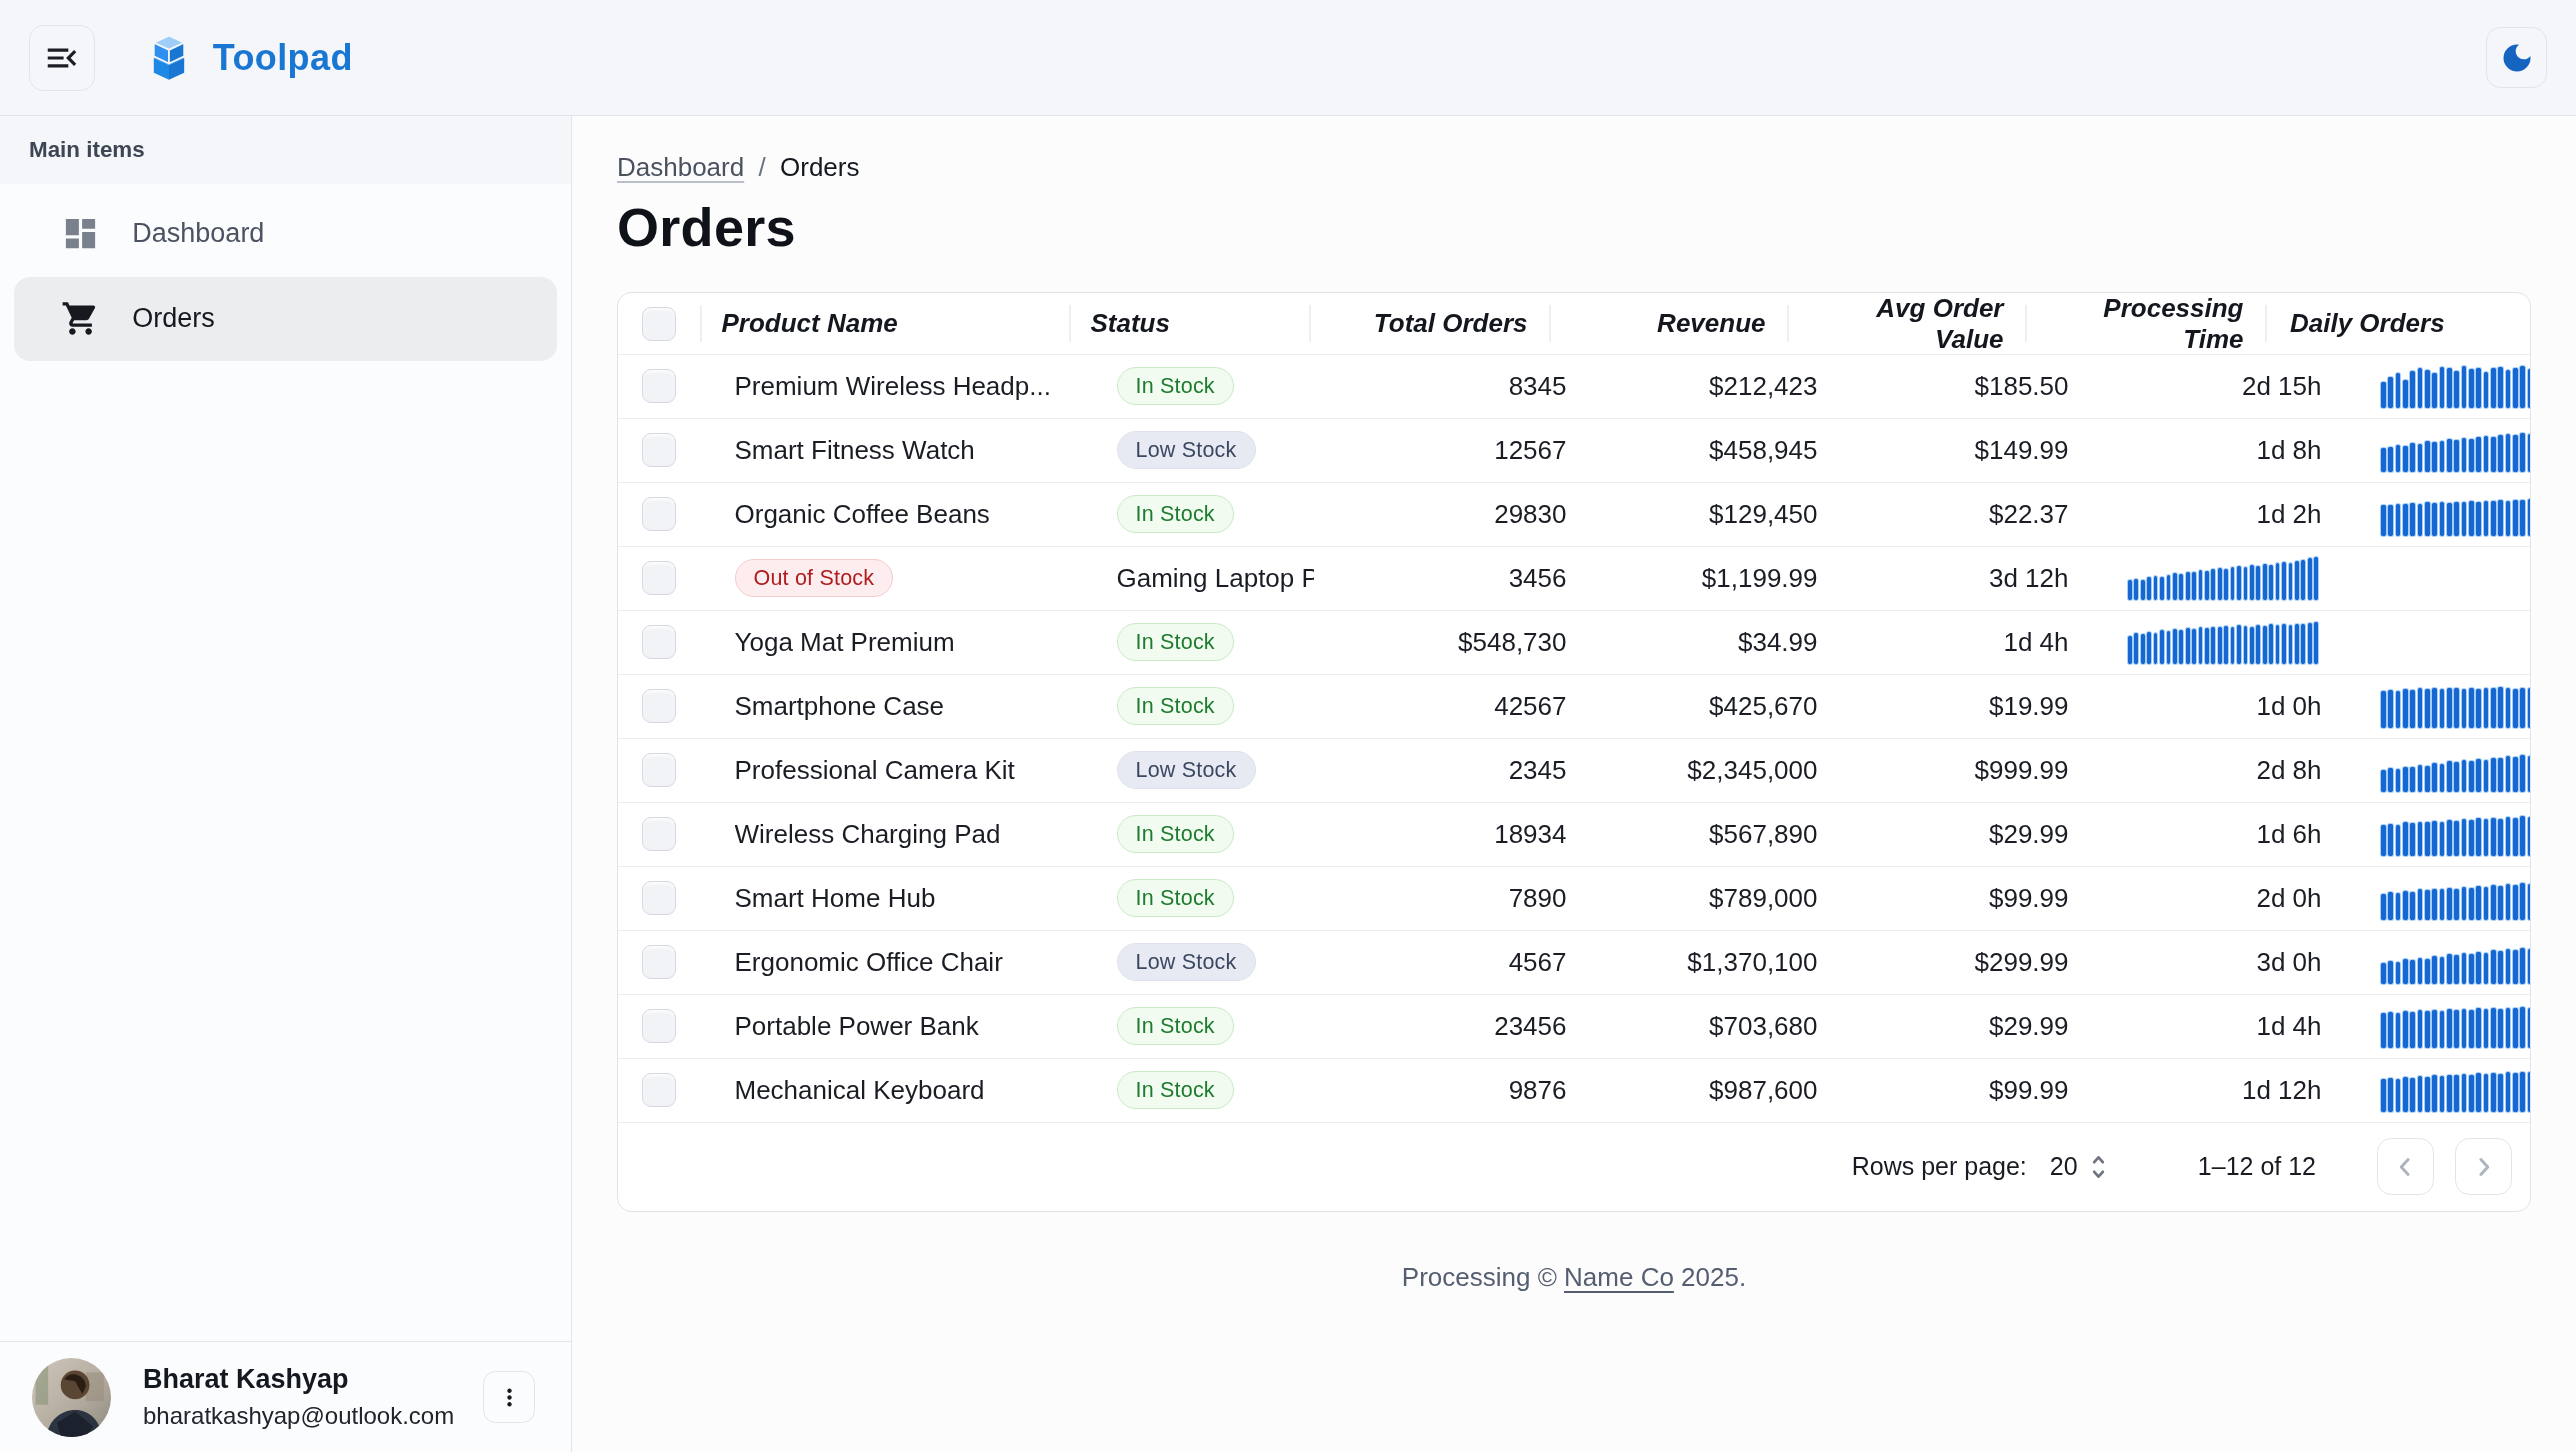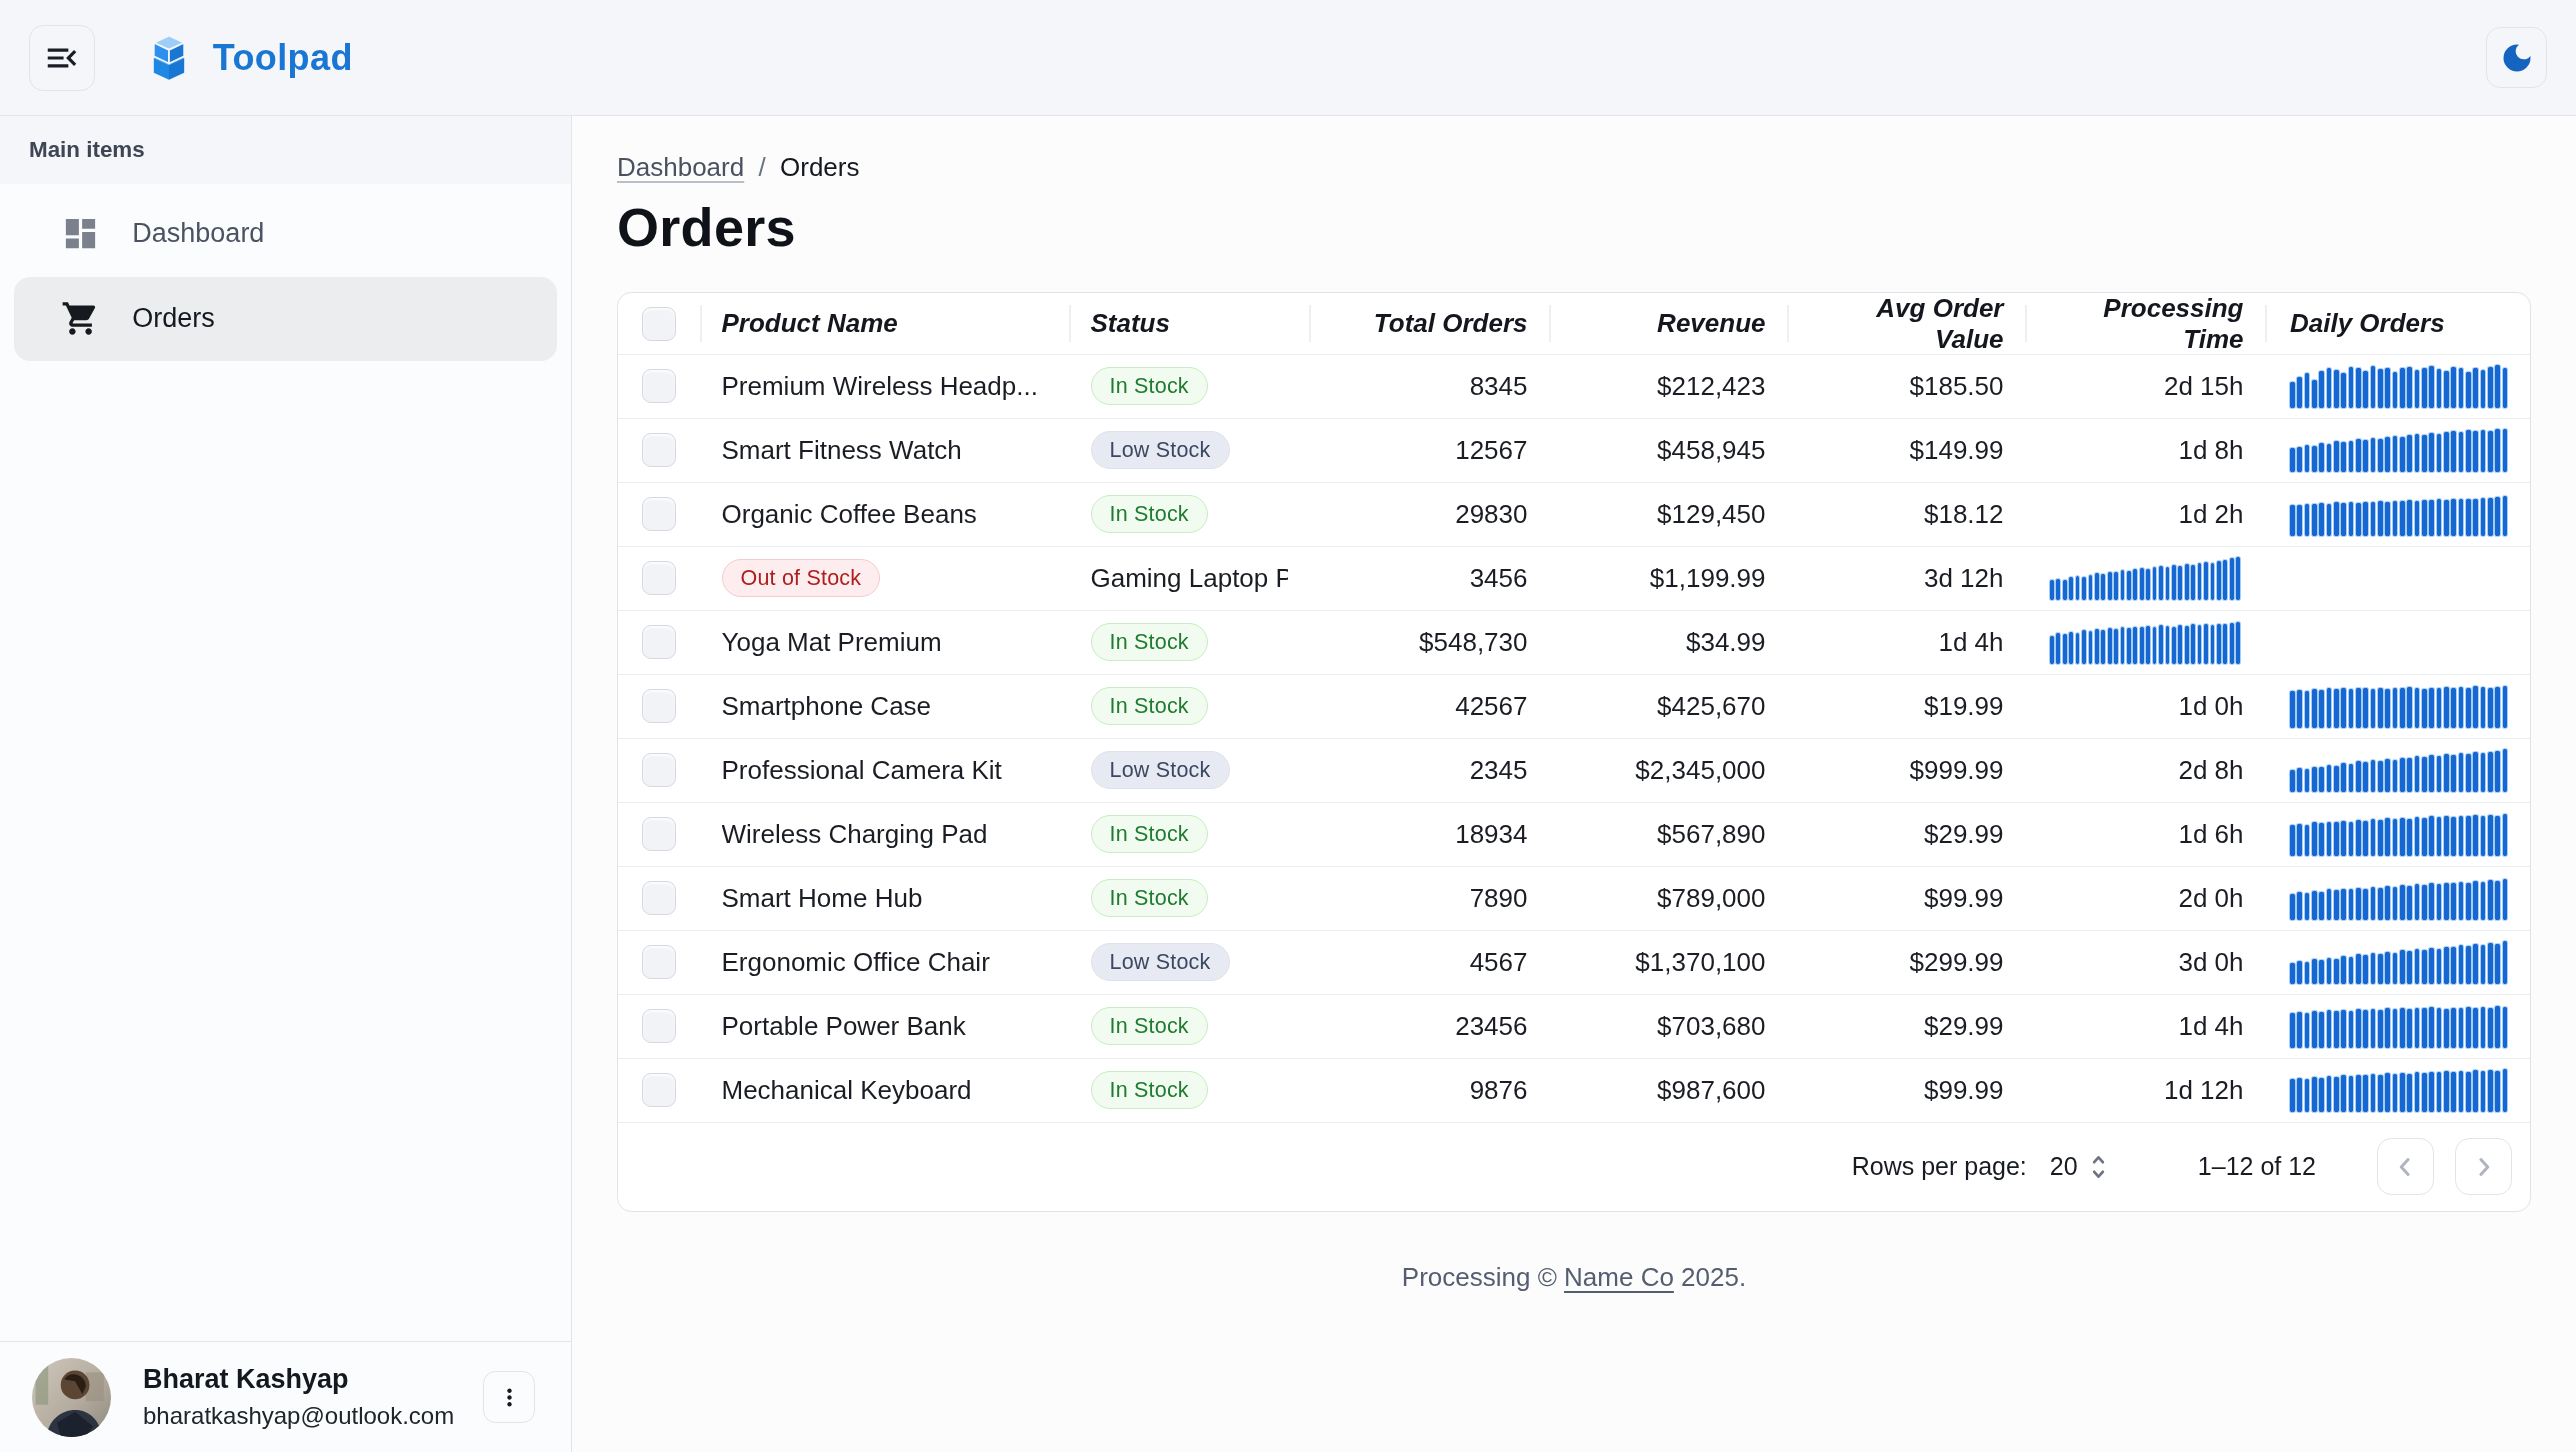--- a/index.html
+++ b/index.html
@@ -55,21 +55,21 @@
   .tgrid { display:grid; grid-template-columns:82px 369px 240px 240px 238px 238px 240px 268px; align-items:center; }
   .thead { height:61px; position:relative;font-style:italic; }
   .thead .cell { font-size:26px; font-weight:600; color:#14181E; position:relative; height:100%;
     display:flex; align-items:center; }
   .thead .cell.sep::before { content:""; position:absolute; left:0; top:12.5px; bottom:12.5px;
     width:1.8px; background:#EDEFF2; }
   .cell { padding:0 21.5px; }
   .c-check { display:flex; align-items:center; justify-content:center; padding:0; }
   .c-num { justify-content:flex-end; text-align:right; }
   .c-spark { padding:0 25px; }
-  .trow { height:64px; border-top:1.8px solid #EBEDF0; }
+  .trow { height:64px; border-top:1.8px solid #EBEDF0;gap:13px; }
   .trow .cell { font-size:26px; color:#1A1E24; display:flex; align-items:center; height:100%; }
   .tname { white-space:nowrap; overflow:hidden; }
   .checkbox { width:34px; height:34px; border-radius:9px; background:#F2F3F6;
     border:1.8px solid #D5D8E0; box-shadow:inset 0 1.8px 2.7px rgba(255,255,255,.9); cursor:pointer; }
   .chip { display:inline-flex; align-items:center; height:38px; padding:0 18px;
     border-radius:19.7px; font-size:21.5px; font-weight:500; letter-spacing:0.2px; white-space:nowrap; }
   .chip.in  { color:var(--in-text);  background:var(--in-bg);  border:1.8px solid var(--in-border); }
   .chip.low { color:var(--low-text); background:var(--low-bg); border:1.8px solid var(--low-border); }
   .chip.out { color:var(--out-text); background:var(--out-bg); border:1.8px solid var(--out-border); }
   .spark { width:217px; height:43px; display:flex; align-items:flex-end; gap:2.7px; }
@@ -296,21 +296,21 @@
     <div class="cell">
             <span class="tname">Organic Coffee Beans</span>
           </div>
     <div class="cell">
             <span class="chip in">
               <span>In Stock</span>
             </span>
           </div>
     <div class="cell c-num">29830</div>
     <div class="cell c-num">$129,450</div>
-    <div class="cell c-num">$18.12</div>
+    <div class="cell c-num">$22.37</div>
     <div class="cell c-num">1d 2h</div>
     <div class="cell c-spark">
             <div class="spark">
               <div class="bar" style="height: 72%;"></div>
               <div class="bar" style="height: 70%;"></div>
               <div class="bar" style="height: 74%;"></div>
               <div class="bar" style="height: 73%;"></div>
               <div class="bar" style="height: 76%;"></div>
               <div class="bar" style="height: 74%;"></div>
               <div class="bar" style="height: 77%;"></div>

